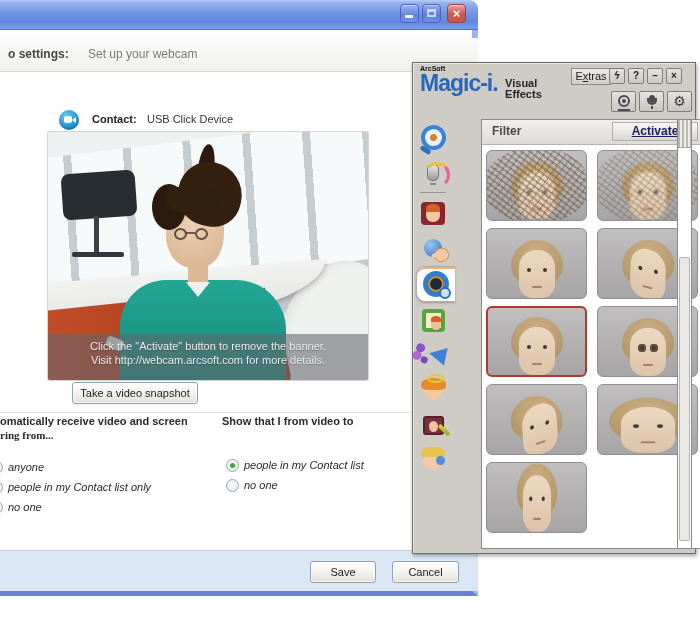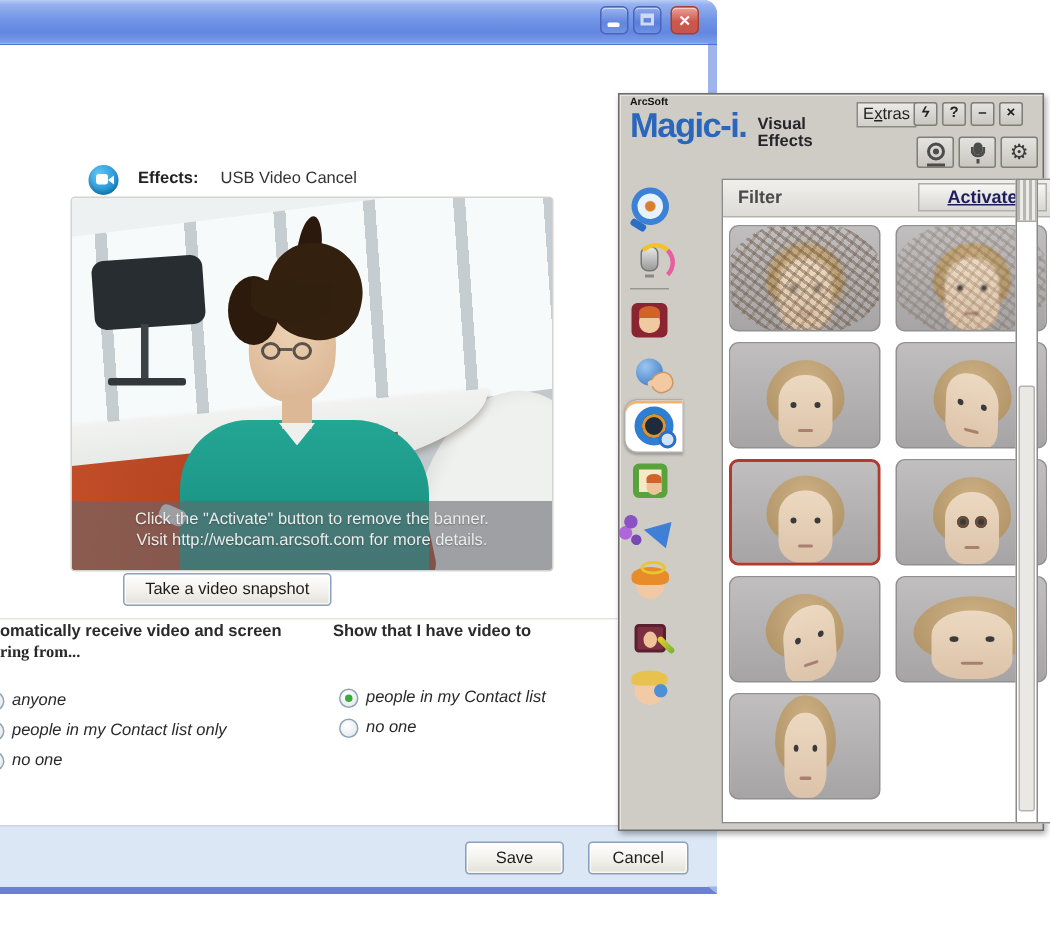--- a/index.html
+++ b/index.html
@@ -69,21 +69,21 @@
   .vp-glasses i{position:absolute;top:0;width:13px;height:12px;border:2px solid #2b2b2b;border-radius:50%;box-sizing:border-box;opacity:.75;}
   .vp-glasses i.l{left:0;} .vp-glasses i.r{right:0;}
   .vp-glasses em{position:absolute;left:12px;top:4px;width:9px;height:2px;background:#2b2b2b;opacity:.7;}
   .vp-banner{position:absolute;left:0;right:0;bottom:0;height:46px;background:rgba(100,102,108,.58);}
   .vp-banner div{text-align:center;font-size:11px;color:#ececec;text-shadow:0 1px 1px rgba(0,0,0,.3);}
   .vp-banner .l1{margin-top:6px;} .vp-banner .l2{margin-top:2px;}
 
   .xp-btn{position:absolute;height:22px;box-sizing:border-box;border:1px solid #8ca0bb;border-radius:3px;
      background:linear-gradient(#ffffff,#f2f1ec 55%,#e3e1d8);font-size:11px;color:#1c1c1c;text-align:center;line-height:20px;
      box-shadow:inset 0 0 0 1px rgba(255,255,255,.7);}
-  .btn-snapshot{left:82px;top:382px;width:139px;}
+  .btn-snapshot{left:72px;top:382px;width:126px;}
   .btn-camset{left:224px;top:382px;width:120px;}
 
   .sk-divider{position:absolute;left:0;top:412px;width:460px;border-top:1px solid #e6e5e1;}
 
   .grp-head{position:absolute;font-size:11px;font-weight:bold;color:#2a2a2a;white-space:nowrap;}
   .gh-l1{left:0;top:415px;} .gh-l2{left:0;top:429px;font-family:Liberation Serif, serif;} .gh-r{left:222px;top:415px;}
   .radio-row{position:absolute;height:14px;}
   .radio{position:absolute;top:0;width:13px;height:13px;border-radius:50%;border:1px solid #93a5b5;
      background:radial-gradient(circle at 40% 35%,#ffffff,#dfe6ea);box-sizing:border-box;}
   .radio.sel:after{content:"";position:absolute;left:3px;top:3px;width:5px;height:5px;border-radius:50%;background:#37ab37;}
@@ -202,28 +202,32 @@
     <div class="sk-titlebar">
       <div class="sk-btn min">
           <i></i>
         </div>
       <div class="sk-btn max">
           <i></i>
         </div>
       <div class="sk-btn close">×</div>
     </div>
 
+    <div class="sk-header">
+      <span class="t1">o settings:</span>
+      <span class="t2">Set up your webcam</span>
+    </div>
 
     <div class="sk-camrow">
       <span class="cam-badge">
           <i></i>
           <em></em>
         </span>
-      <span class="lbl">Effects:</span>
-      <span class="dev">USB Video Cancel</span>
+      <span class="lbl">Contact:</span>
+      <span class="dev">USB Click Device</span>
     </div>
 
     <div class="video">
       <div class="vp-windows"></div>
       <div class="vp-ceiling"></div>
       <div class="vp-rightblob"></div>
       <div class="vp-chairback"></div>
       <div class="vp-chairpole"></div>
       <div class="vp-chairbase"></div>
       <div class="vp-desk"></div>
@@ -248,21 +252,21 @@
         <div class="l2">Visit http://webcam.arcsoft.com for more details.</div>
       </div>
     </div>
 
     <div class="xp-btn btn-snapshot">Take a video snapshot</div>
 
     <div class="sk-divider"></div>
 
     <div class="grp-head gh-l1">omatically receive video and screen</div>
     <div class="grp-head gh-l2">ring from...</div>
-    <div class="grp-head gh-r">Show that I have video to</div>
+    <div class="grp-head gh-r">Show that I from video to</div>
 
     <div class="radio-row rr-a">
       <span class="radio"></span>
       <span>anyone</span>
     </div>
     <div class="radio-row rr-b">
       <span class="radio"></span>
       <span>people in my Contact list only</span>
     </div>
     <div class="radio-row rr-c">

